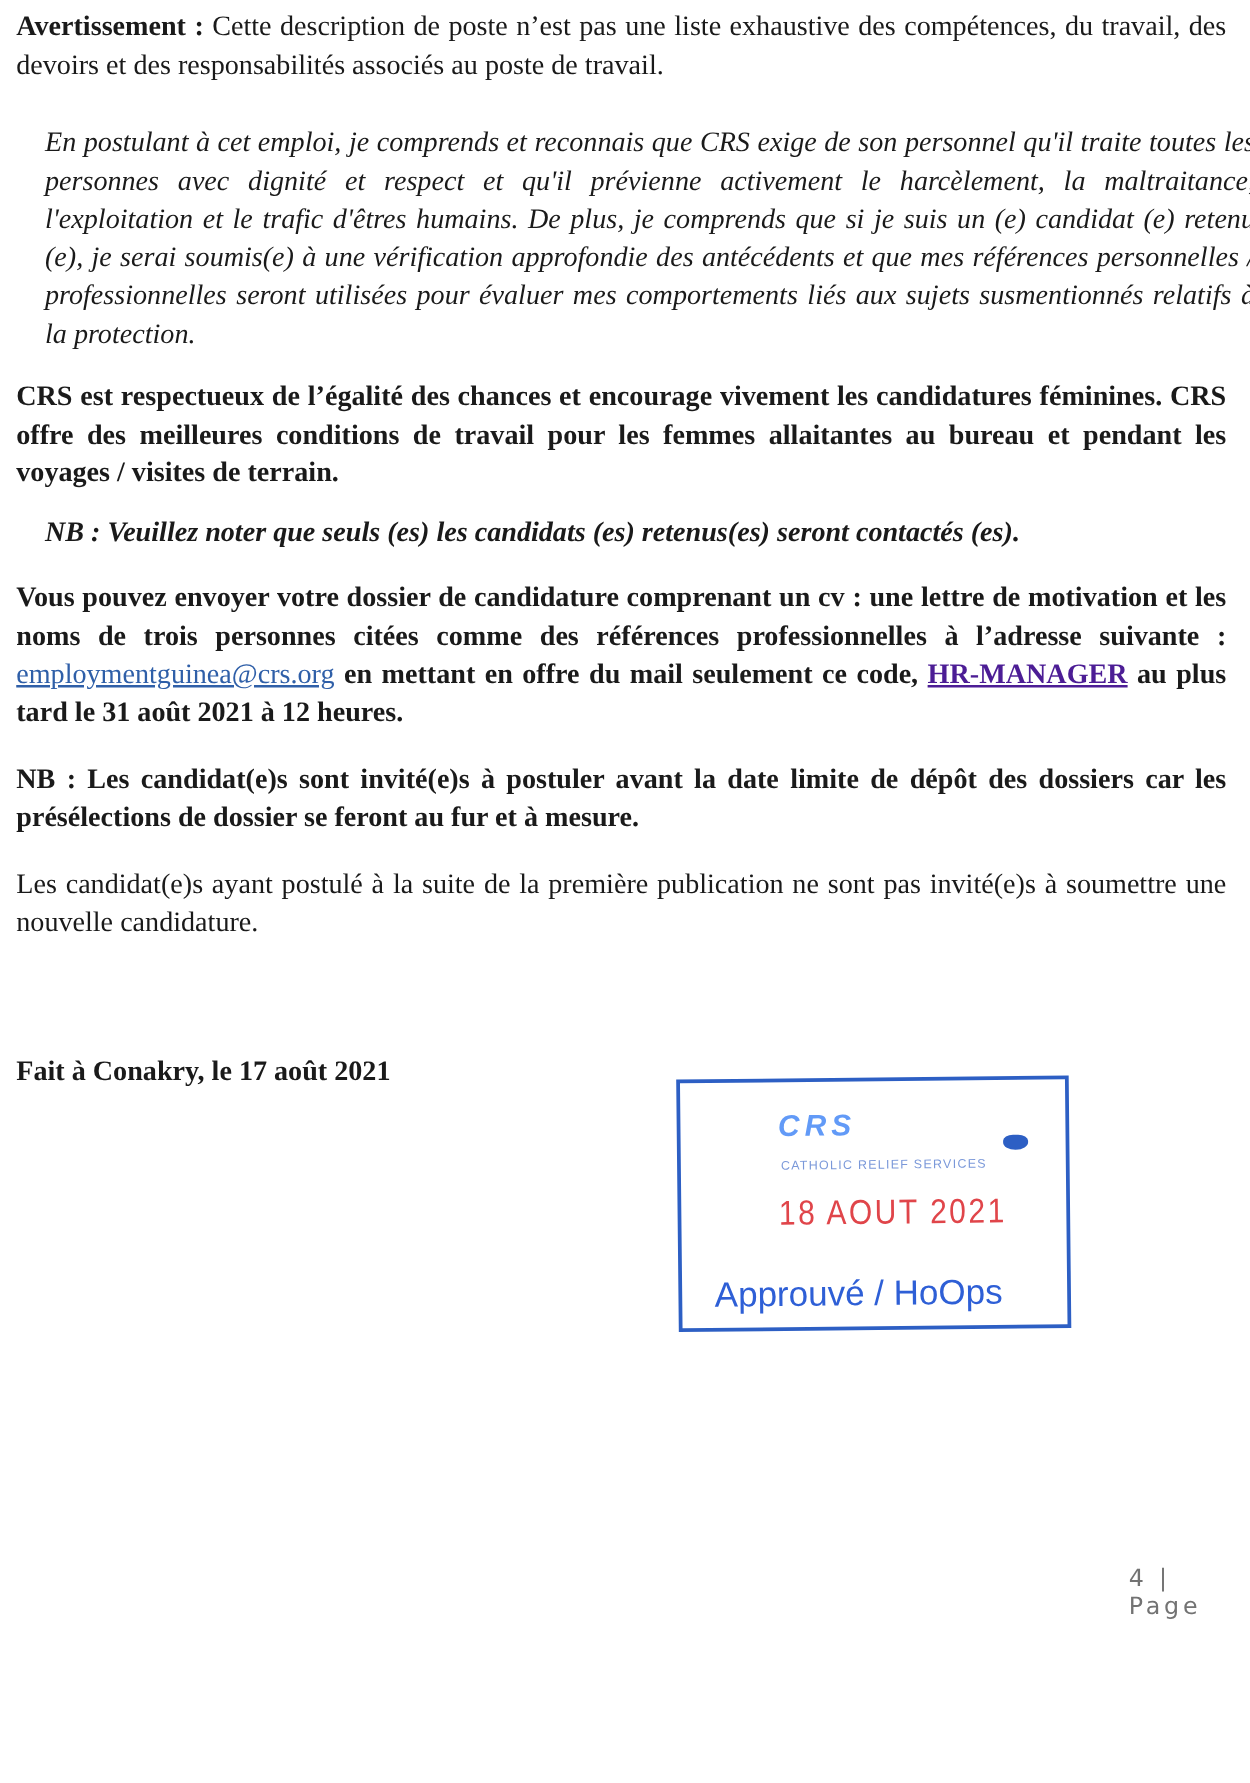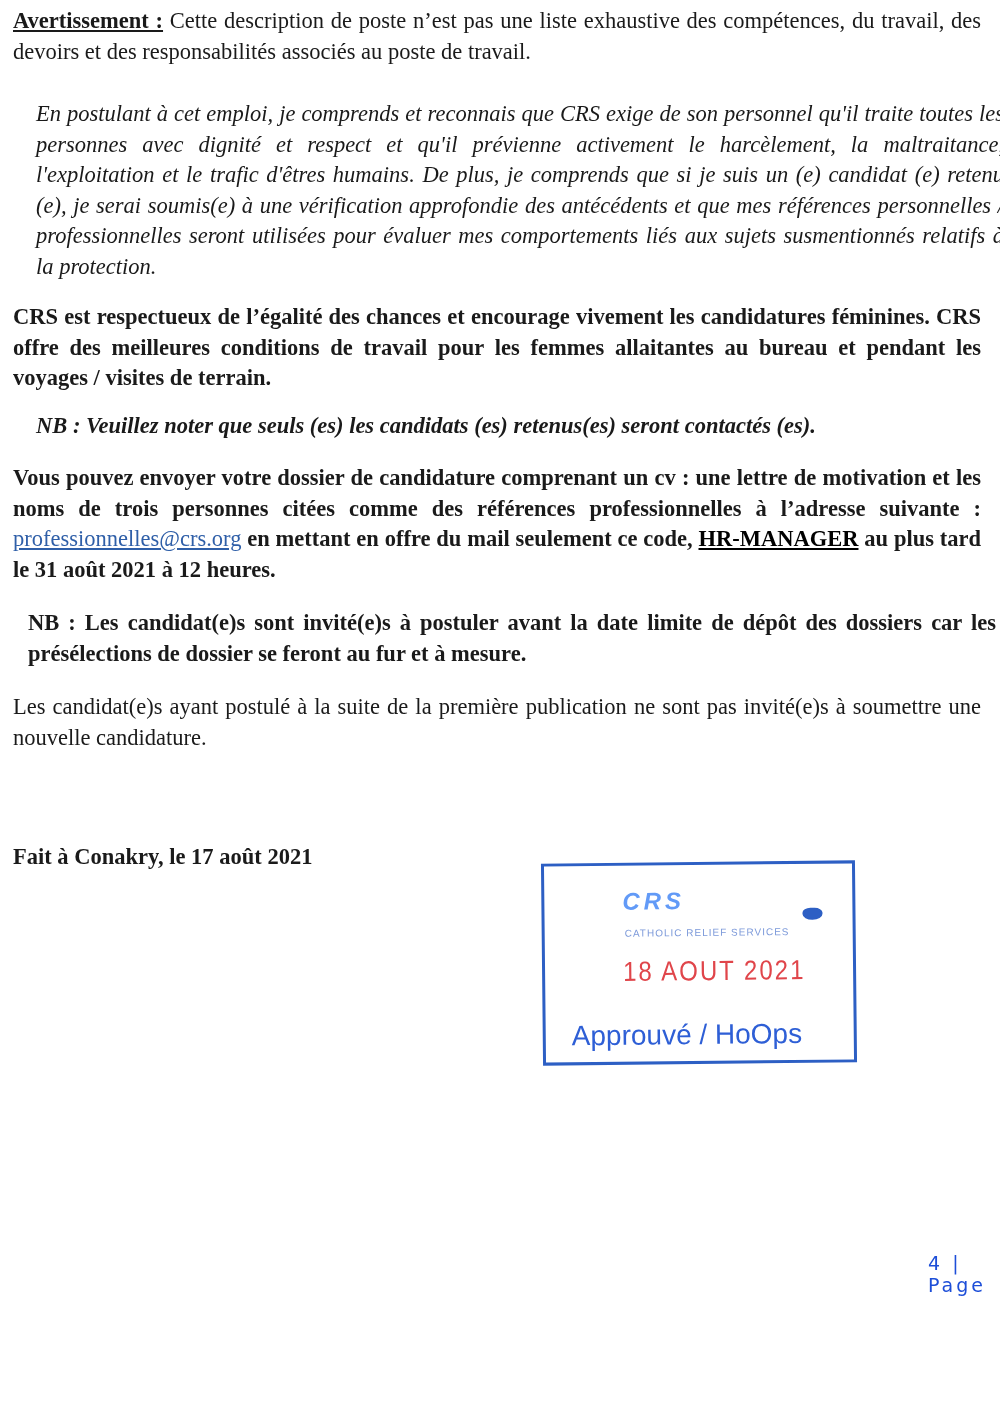--- a/index.html
+++ b/index.html
@@ -1,56 +1,56 @@
 <!DOCTYPE html>
 <html><head>
 <meta charset="utf-8">
 <style>
   html, body { margin: 0; padding: 0; background: #ffffff; }
   body { width: 1000px; height: 1426px; position: relative; overflow: hidden;
          font-family: "Liberation Serif", serif; color: #1a1a1a; }
   .para { position: absolute; left: 13px; width: 968px; font-size: 22.5px; line-height: 30.5px; text-align: justify; }
-  .u { text-decoration: underline; font-weight: bold; }
+  .u { font-weight: bold; }
   .b { font-weight: bold; }
   .i { font-style: italic; margin-left: 23px; }
   .link { color: #2f5fa8; text-decoration: underline; font-weight: normal; }
-  .code { color: #000000; text-decoration: underline; font-weight: bold; }
+  .code { color: #4c1d95; text-decoration: underline; font-weight: bold; }
   .stamp { position: absolute; left: 542px; top: 862px; width: 308px; height: 196px;
            border: 3px solid #2d5fc4; transform: rotate(-0.6deg); }
   .stamp-logo { position: absolute; left: 78px; top: 22px; font-family: "Liberation Sans", sans-serif;
                 font-size: 24px; font-weight: bold; color: #3b82f6; letter-spacing: 4px; font-style: italic; opacity: 0.8; }
   .stamp-sub { position: absolute; left: 80px; top: 62px; font-family: "Liberation Sans", sans-serif;
                font-size: 10px; color: #5a7fd0; letter-spacing: 1px; opacity: 0.8; }
   .stamp-date { position: absolute; left: 78px; top: 92px; font-family: "Liberation Sans", sans-serif;
                 font-size: 24px; color: #e0454a; letter-spacing: 2px; transform: scaleY(1.15); }
   .stamp-status { position: absolute; left: 26px; top: 154px; font-family: "Liberation Sans", sans-serif;
                   font-size: 28px; color: #2e5fd6; }
   .stamp-blot { position: absolute; left: 258px; top: 44px; width: 20px; height: 12px; background: #2d5fc4;
                 border-radius: 40% 40% 50% 50%; }
-  .footer { position: absolute; left: 928px; top: 1252px; font-family: "DejaVu Sans", sans-serif;
-            font-size: 19px; color: #1d4ed8; letter-spacing: 3px; }
+  .footer { position: absolute; left: 903px; top: 1252px; font-family: "DejaVu Sans", sans-serif;
+            font-size: 19px; color: #737373; letter-spacing: 3px; }
 </style>
 </head>
 <body>
 
 <div class="para" style="top:6px;">
   <span class="u">Avertissement :</span><span> Cette description de poste n’est pas une liste exhaustive des compétences, du travail, des devoirs et des responsabilités associés au poste de travail.</span>
 </div>
 
 <div class="para i" style="top:99px;">En postulant à cet emploi, je comprends et reconnais que CRS exige de son personnel qu'il traite toutes les personnes avec dignité et respect et qu'il prévienne activement le harcèlement, la maltraitance, l'exploitation et le trafic d'êtres humains. De plus, je comprends que si je suis un (e) candidat (e) retenu (e), je serai soumis(e) à une vérification approfondie des antécédents et que mes références personnelles / professionnelles seront utilisées pour évaluer mes comportements liés aux sujets susmentionnés relatifs à la protection.</div>
 
 <div class="para b" style="top:302px;">CRS est respectueux de l’égalité des chances et encourage vivement les candidatures féminines. CRS offre des meilleures conditions de travail pour les femmes allaitantes au bureau et pendant les voyages / visites de terrain.</div>
 
 <div class="para b i" style="top:411px;">NB : Veuillez noter que seuls (es) les candidats (es) retenus(es) seront contactés (es).</div>
 
 <div class="para b" style="top:463px;">
-  <span>Vous pouvez envoyer votre dossier de candidature comprenant un cv : une lettre de motivation et les noms de trois personnes citées comme des références professionnelles à l’adresse suivante : </span><a class="link">professionnelles@crs.org</a><span> en mettant en offre du mail seulement ce code, </span><a class="code">HR-MANAGER</a><span> au plus tard le 31 août 2021 à 12 heures.</span>
+  <span>Vous pouvez envoyer votre dossier de candidature comprenant un cv : une lettre de motivation et les noms de trois personnes citées comme des références professionnelles à l’adresse suivante : </span><a class="link">employmentguinea@crs.org</a><span> en mettant en offre du mail seulement ce code, </span><a class="code">HR-MANAGER</a><span> au plus tard le 31 août 2021 à 12 heures.</span>
 </div>
 
-<div class="para b" style="top:608px;margin-left:15px;">NB : Les candidat(e)s sont invité(e)s à postuler avant la date limite de dépôt des dossiers car les présélections de dossier se feront au fur et à mesure.</div>
+<div class="para b" style="top:608px;">NB : Les candidat(e)s sont invité(e)s à postuler avant la date limite de dépôt des dossiers car les présélections de dossier se feront au fur et à mesure.</div>
 
 <div class="para" style="top:692px;">Les candidat(e)s ayant postulé à la suite de la première publication ne sont pas invité(e)s à soumettre une nouvelle candidature.</div>
 
 <div class="para b" style="top:842px; width:auto;font-family:Liberation Serif, serif;">Fait à Conakry, le 17 août 2021</div>
 
 <div class="stamp">
   <div class="stamp-logo">CRS</div>
   <div class="stamp-sub">CATHOLIC RELIEF SERVICES</div>
   <div class="stamp-blot"></div>
   <div class="stamp-date">18 AOUT 2021</div>

